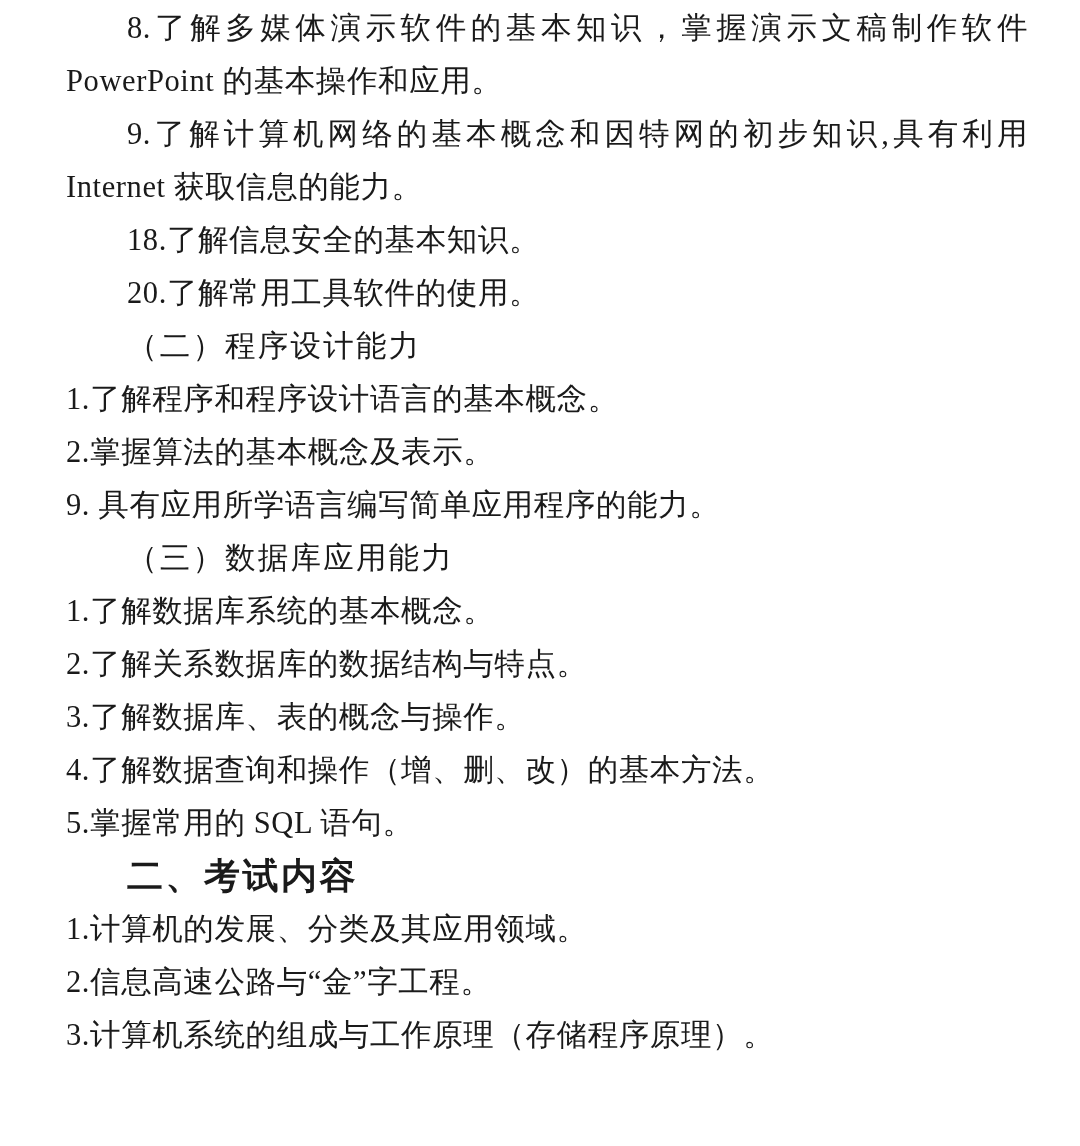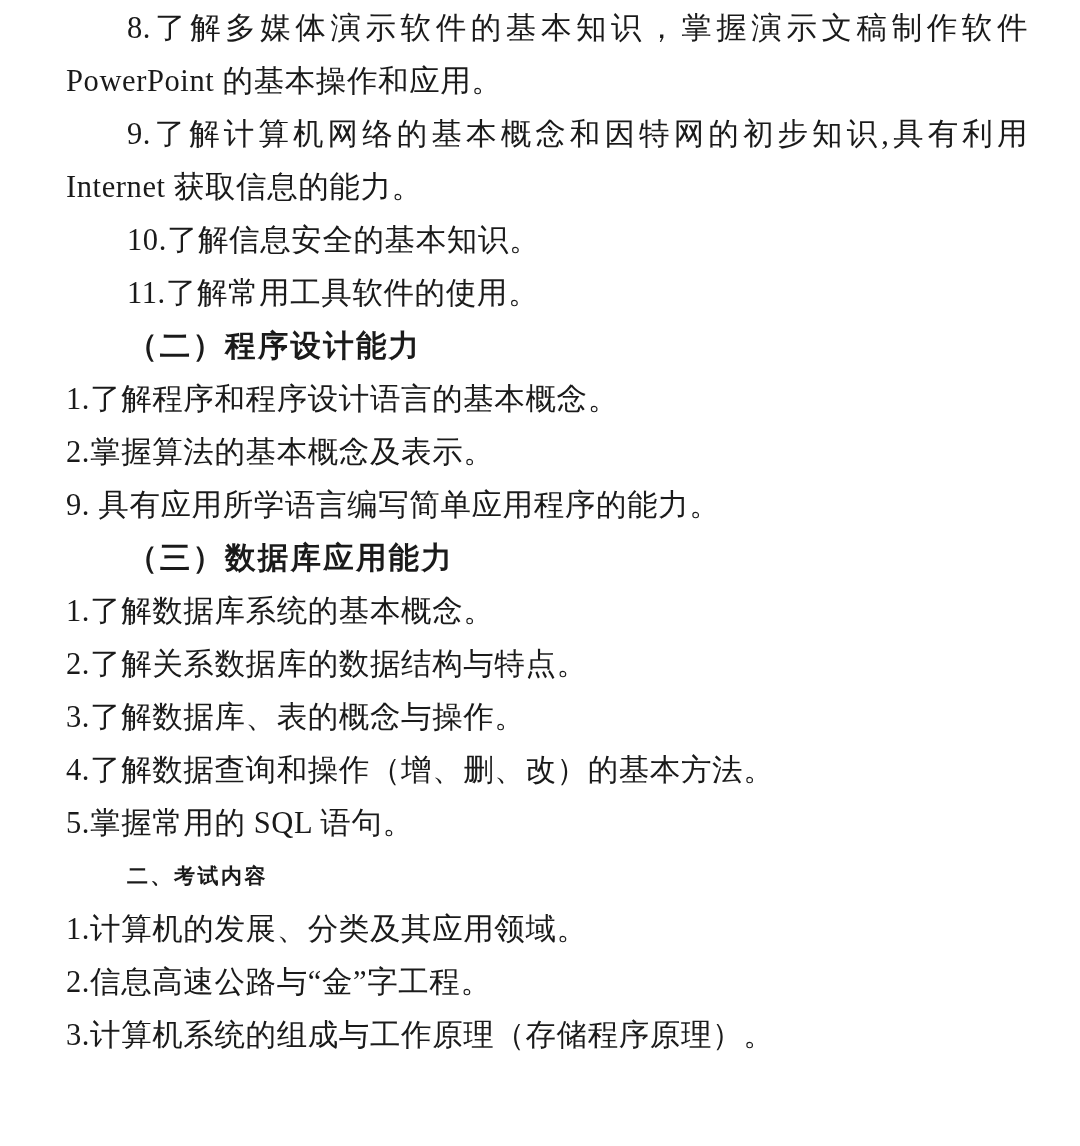--- a/index.html
+++ b/index.html
@@ -36,40 +36,40 @@
   
   .para.flush {
     text-indent: 0;
   }
   
   .para.indent2 {
     text-indent: 61px;
   }
   
   .para.head {
-    font-weight: bold;
+    font-weight: normal;
     letter-spacing: 2.2px;
     font-size: 30.5px;
   }
   .para.head-big {
     font-weight: bold;
     letter-spacing: 2.5px;
-    font-size: 21px;
+    font-size: 36px;
   }
 </style>
 </head>
 <body>
 
 <div class="page">
   <div class="doc-body">
 
     <p class="para indent2">8.了解多媒体演示软件的基本知识，掌握演示文稿制作软件 PowerPoint 的基本操作和应用。</p>
     <p class="para indent2">9.了解计算机网络的基本概念和因特网的初步知识,具有利用 Internet 获取信息的能力。</p>
-    <p class="para indent2">10.了解信息安全的基本知识。</p>
-    <p class="para indent2">11.了解常用工具软件的使用。</p>
+    <p class="para indent2">18.了解信息安全的基本知识。</p>
+    <p class="para indent2">20.了解常用工具软件的使用。</p>
 
     <p class="para indent2 head">（二）程序设计能力</p>
     <p class="para flush">1.了解程序和程序设计语言的基本概念。</p>
     <p class="para flush">2.掌握算法的基本概念及表示。</p>
     <p class="para flush">9. 具有应用所学语言编写简单应用程序的能力。</p>
 
     <p class="para indent2 head">（三）数据库应用能力</p>
     <p class="para flush">1.了解数据库系统的基本概念。</p>
     <p class="para flush">2.了解关系数据库的数据结构与特点。</p>
     <p class="para flush">3.了解数据库、表的概念与操作。</p>

